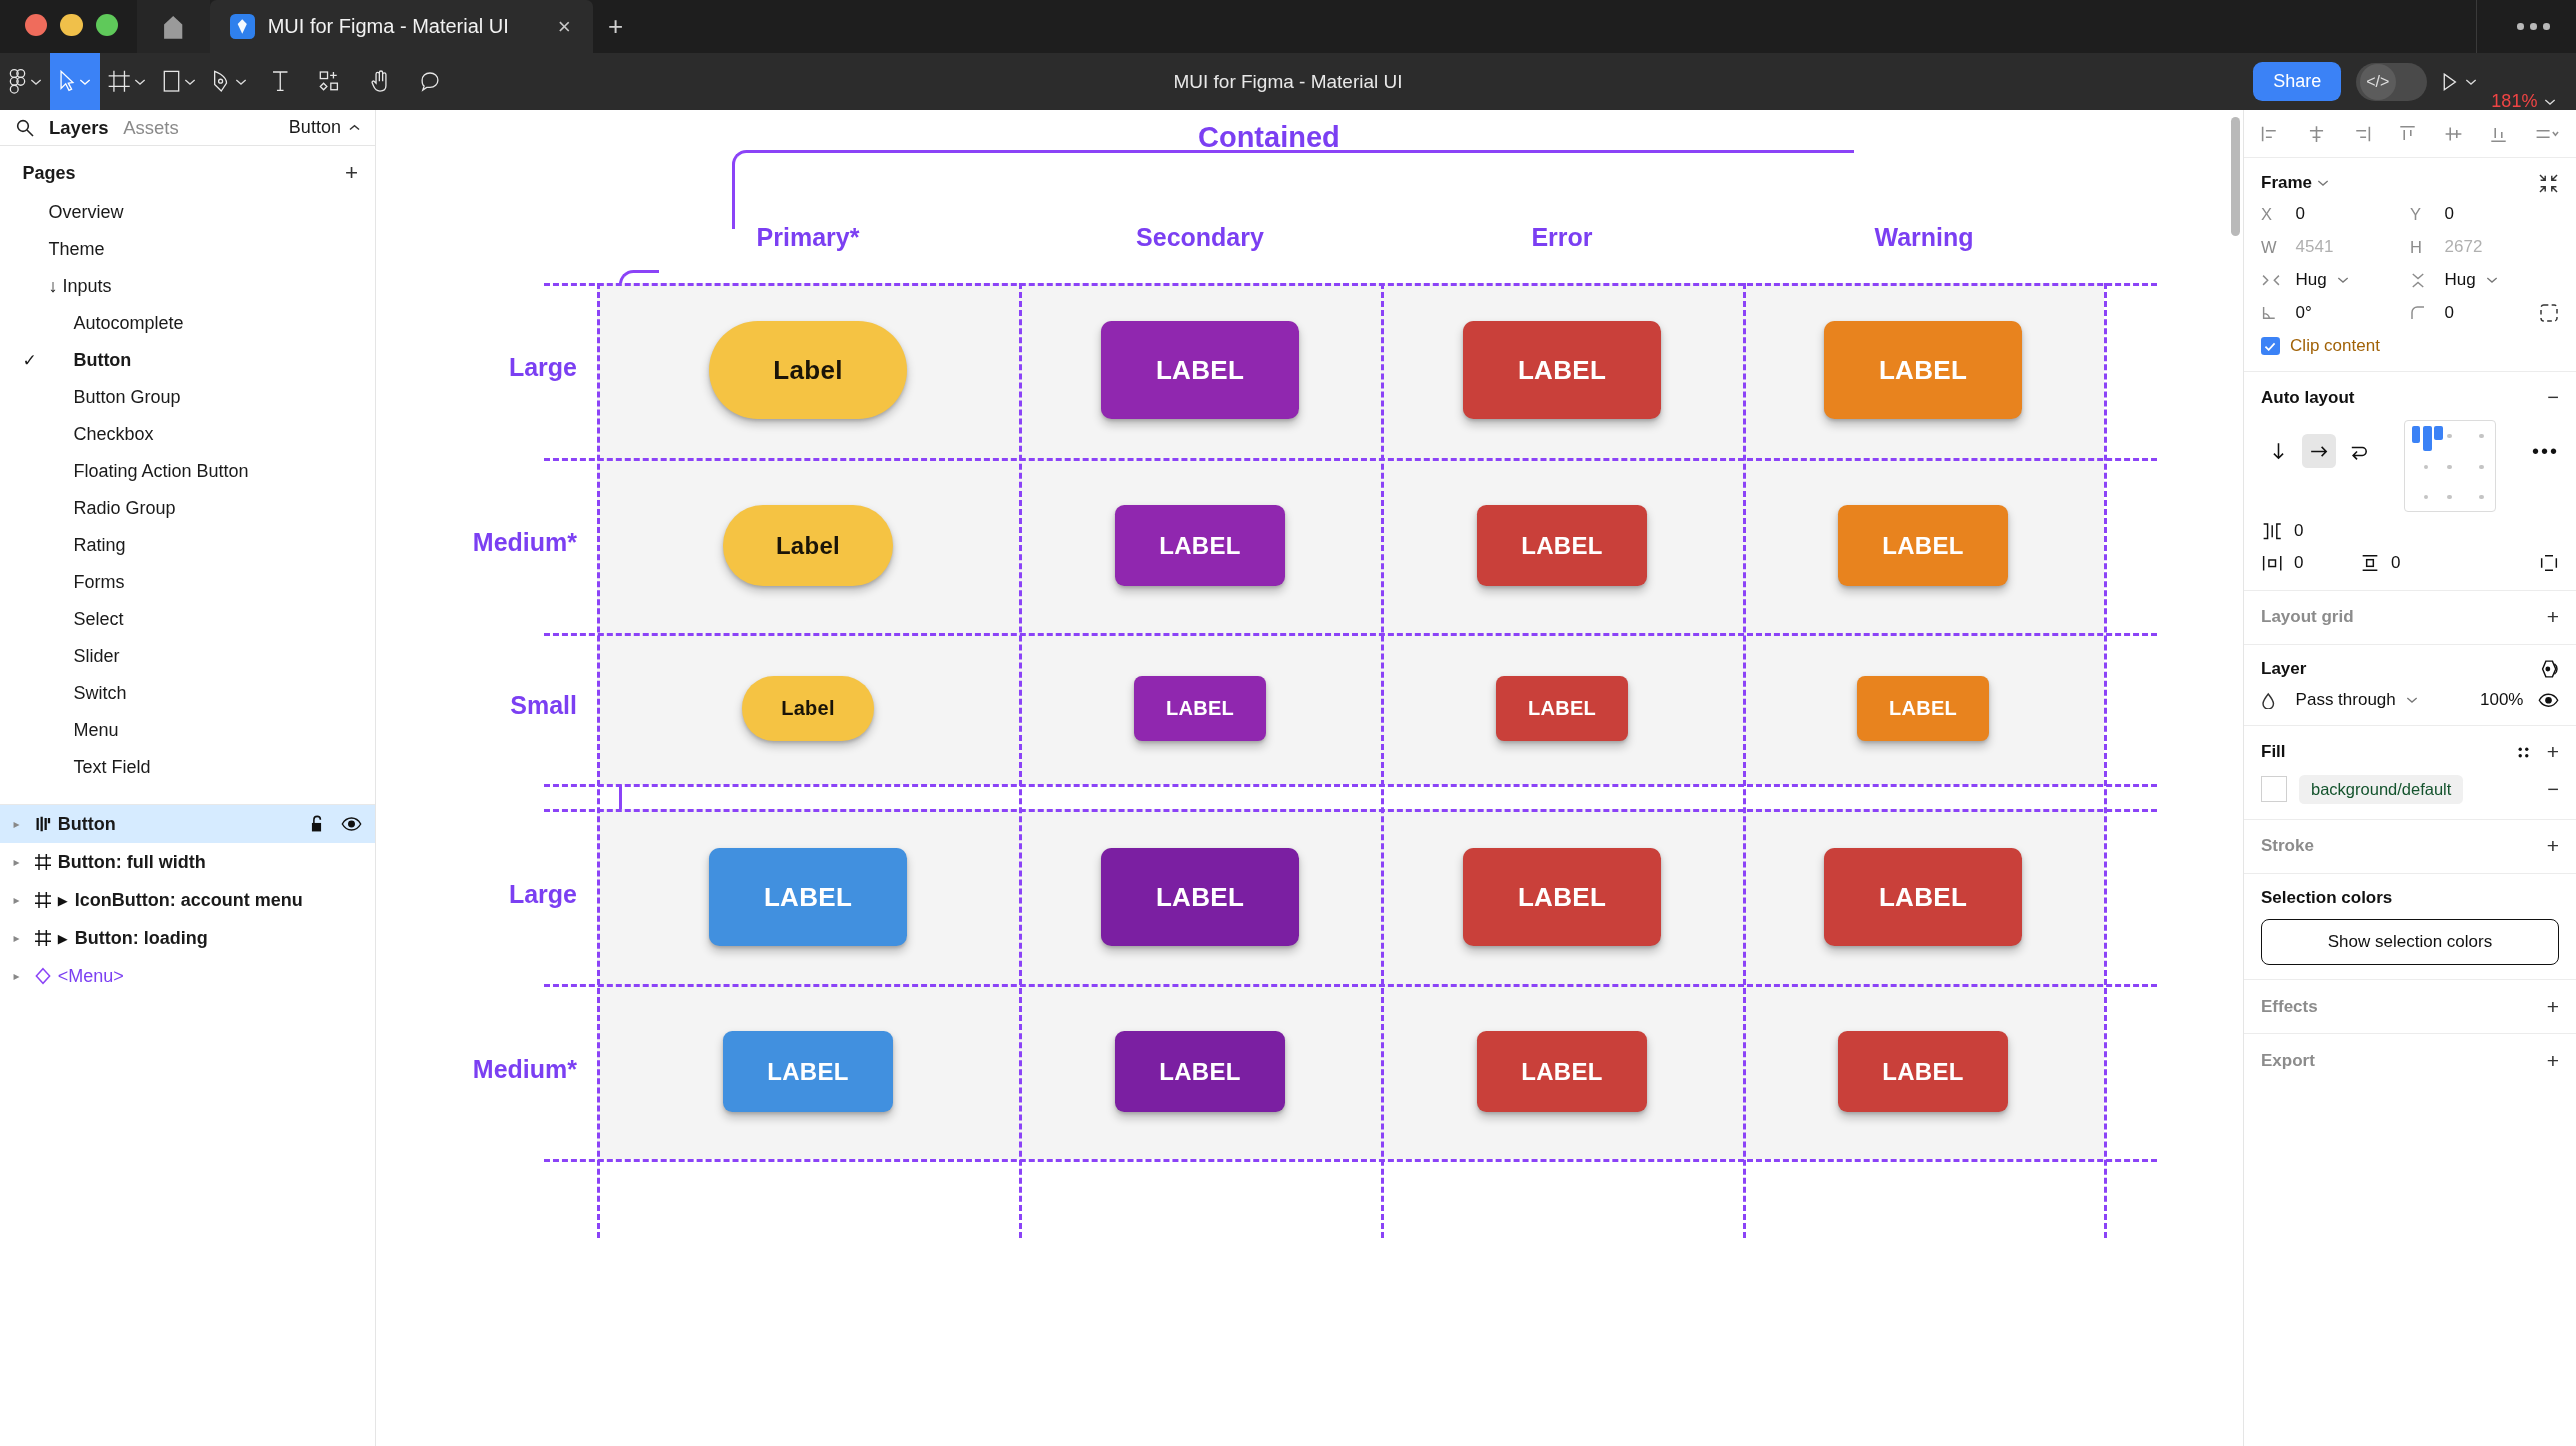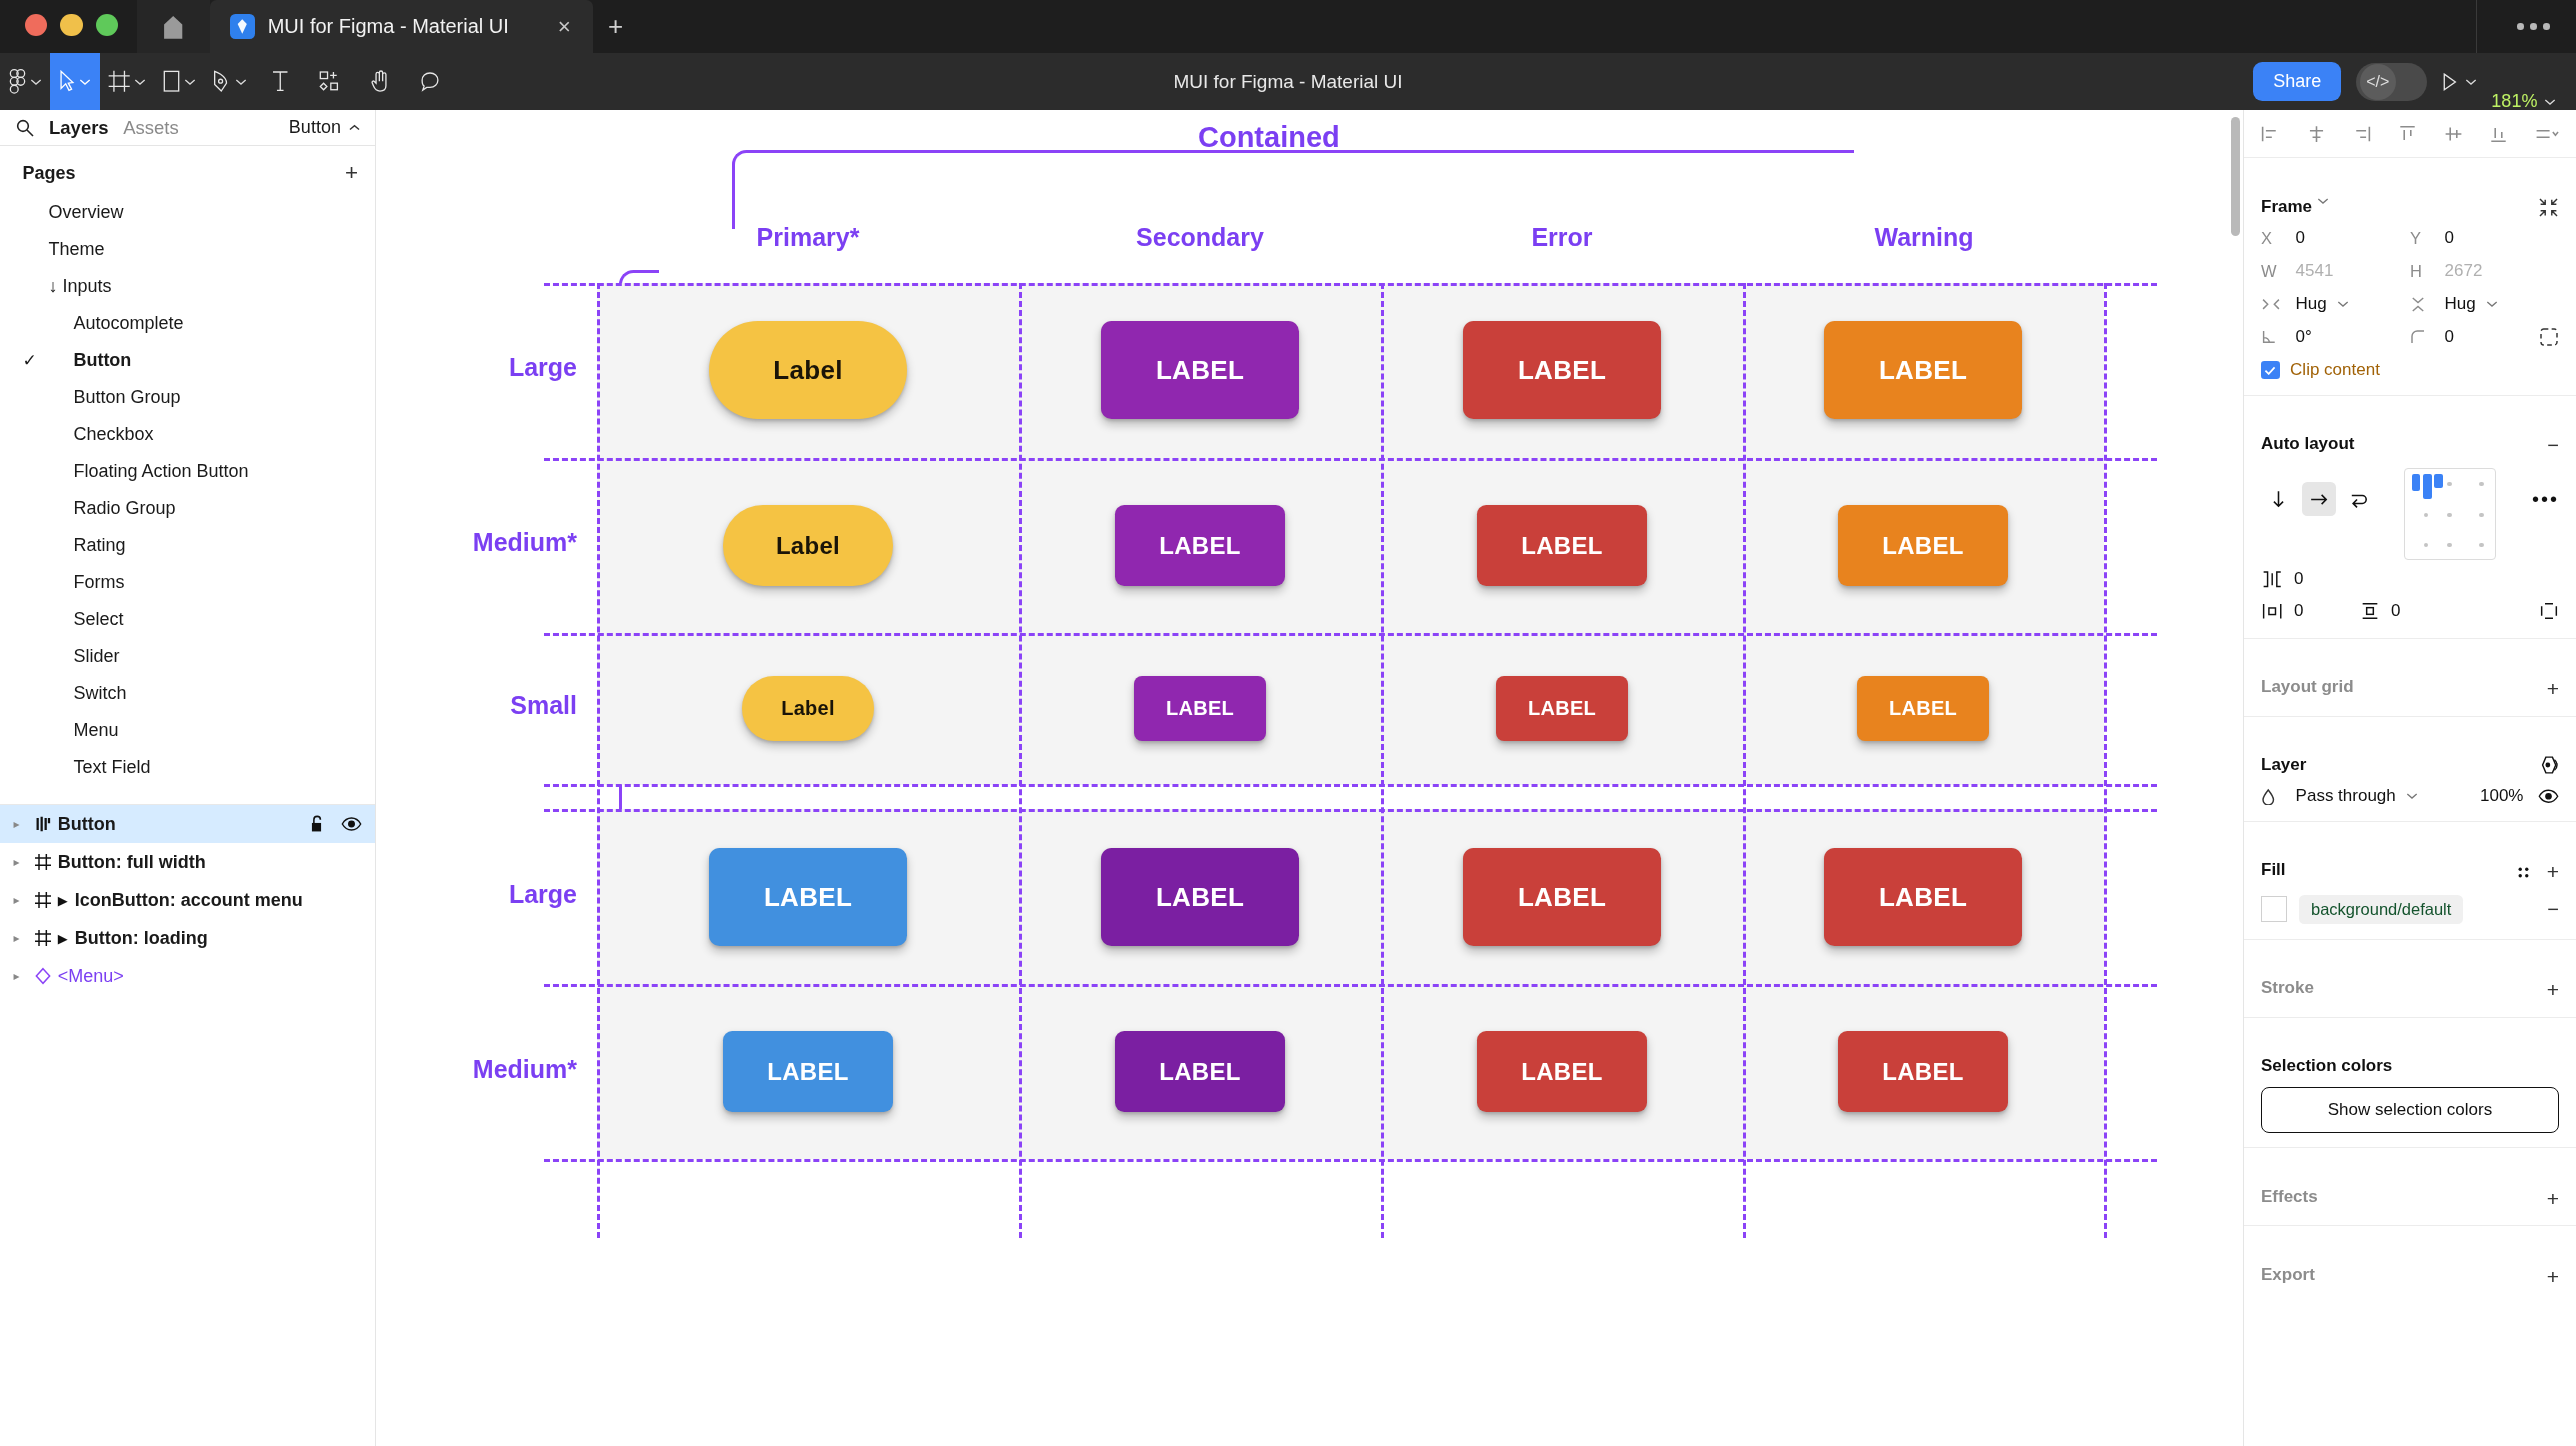--- a/index.html
+++ b/index.html
@@ -88,21 +88,21 @@
     width: 71px; height: 38px; border-radius: 19px;
     background: #4a4a4a; display: flex; align-items: center;
     padding-left: 4px;
   }
   .code-knob {
     width: 36px; height: 36px; border-radius: 50%;
     background: #5c5c5c; display: flex; align-items: center; justify-content: center;
     color: #e0e0e0; font-size: 16px;
   }
   .play-group { display: flex; align-items: center; gap: 6.6px; color: #e8e8e8; }
-  .zoom-group { display: flex; align-items: center; gap: 6.6px; color: #bef264; font-size: 18px; margin-top: 40px; }
+  .zoom-group { display: flex; align-items: center; gap: 6.6px; color: #ef4444; font-size: 18px; margin-top: 40px; }
 
   
   #workspace { display: flex; height: 1337px; }
 
   
   #left-panel {
     width: 376px; flex: none; background: #fff;
     border-right: 1.3px solid #e5e5e5;
     display: flex; flex-direction: column;
   }
@@ -223,21 +223,21 @@
   .rp-tab.active { color: #111; font-weight: 700; }
 
   .align-bar {
     height: 48px; display: flex; align-items: center;
     justify-content: space-between; padding: 0 16px;
     border-bottom: 1.3px solid #ececec; color: #8c8c8c;
   }
   .align-bar .ai { display: flex; align-items: center; }
 
   .sec { padding: 14.5px 17px; border-bottom: 1.3px solid #ececec; }
-  .sec-head { display: flex; align-items: flex-start; margin-bottom: 10.6px; margin-top: 24px; }
+  .sec-head { display: flex; align-items: center; margin-bottom: 10.6px; }
   .sec-title { font-size: 17px; font-weight: 700; color: #111; }
   .sec-title.muted { color: #8c8c8c; font-weight: 700; }
   .sec-act { margin-left: auto; display: flex; align-items: center; gap: 14.5px; color: #333; }
 
   .prow { display: flex; align-items: center; margin-bottom: 13px; }
   .pfield { width: 50%; display: flex; align-items: center; gap: 10.6px; }
   .pfield .plabel { color: #8c8c8c; font-size: 16.5px; width: 24px; display:flex; align-items:center; }
   .pfield .pval { font-size: 17px; color: #111; font-weight: 500; }
   .pfield .pval.dim { color: #b0b0b0; }
   .pfield .pchev { color: #777; font-size: 13px; }

